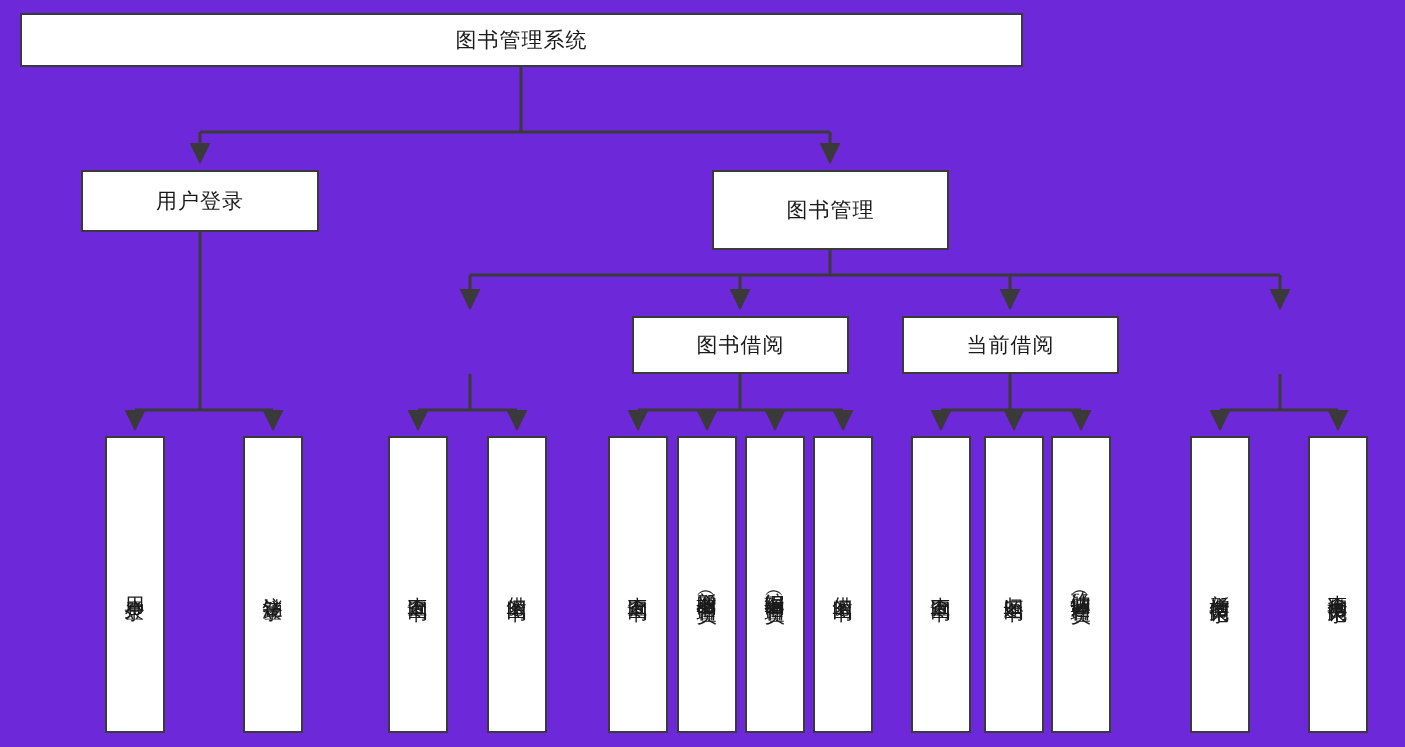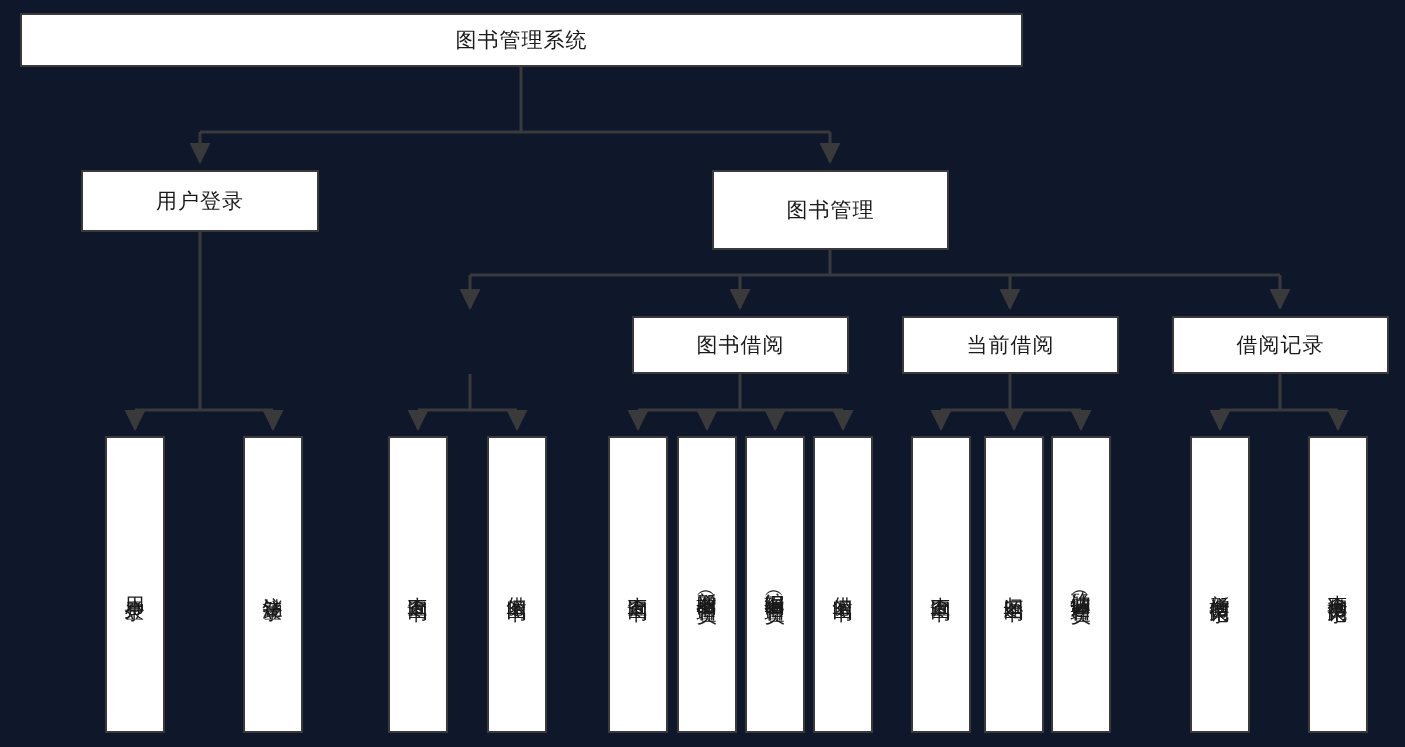--- a/index.html
+++ b/index.html
@@ -7,21 +7,21 @@
     padding: 0;
     background: #ffffff;
   }
   body {
     font-family: "Liberation Sans", "DejaVu Sans", sans-serif;
   }
   #canvas {
     position: relative;
     width: 1405px;
     height: 747px;
-    background: #0f172a;
+    background: #6d28d9;
     overflow: hidden;
     text-decoration: underline;
   }
   #edges {
     position: absolute;
     left: 0;
     top: 0;
     width: 1405px;
     height: 747px;
     pointer-events: none;
@@ -129,23 +129,20 @@
   <div class="node horiz" style="left:712px;top:170px;width:237px;height:80px;">
     <span class="label">图书管理</span>
   </div>
 
   <div class="node horiz" style="left:902px;top:316px;width:217px;height:58px;">
     <span class="label">当前借阅</span>
   </div>
   <div class="node horiz" style="left:632px;top:316px;width:217px;height:58px;">
     <span class="label">图书借阅</span>
   </div>
-  <div class="node horiz" style="left:1172px;top:316px;width:217px;height:58px;">
-    <span class="label">借阅记录</span>
-  </div>
 
   <div class="node vert" style="left:105px;top:436px;width:60px;height:297px;">
     <span class="label">用户登录</span>
   </div>
   <div class="node vert" style="left:243px;top:436px;width:60px;height:297px;">
     <span class="label">注销登录</span>
   </div>
   <div class="node vert" style="left:388px;top:436px;width:60px;height:297px;">
     <span class="label">查询图书</span>
   </div>

